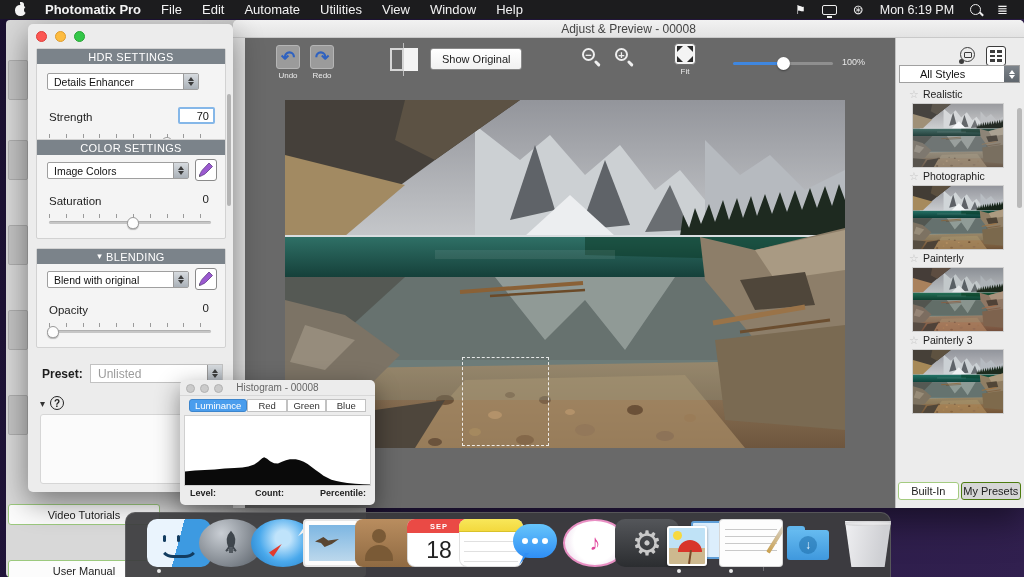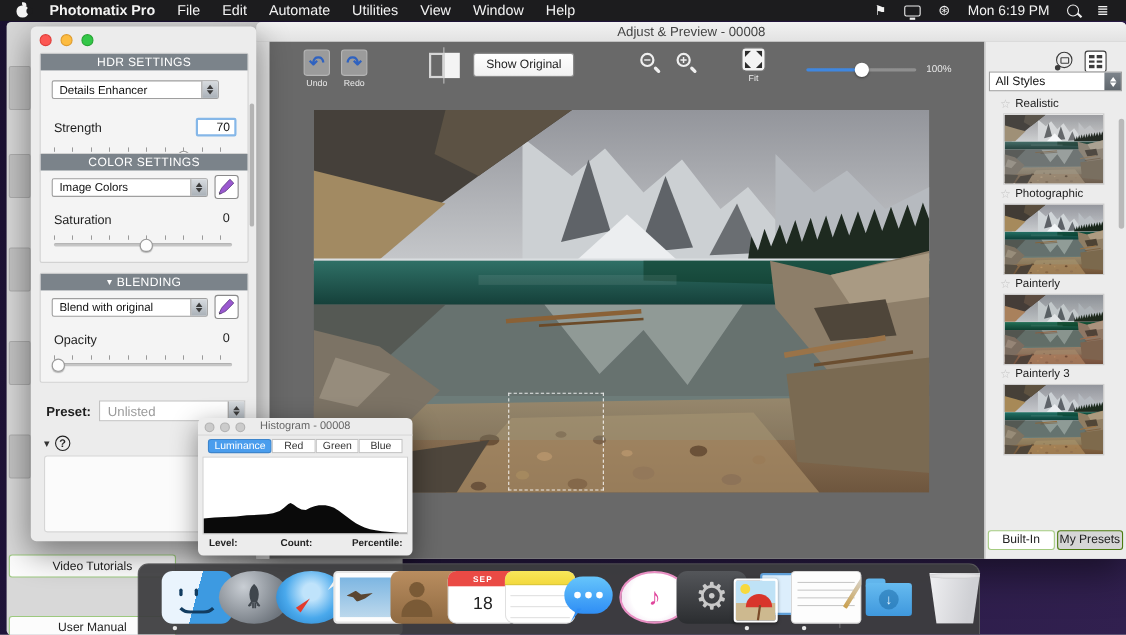--- a/index.html
+++ b/index.html
@@ -81,21 +81,21 @@
   .stylespanel { width:129px; background:#ececec; border-left:1px solid #c2c2c2; position:relative; }
   .sp-icon { position:absolute; top:8px; width:20px; height:20px; }
   .loupefilm { left:62px; }
   .loupefilm .circ { position:absolute; left:2px; top:1px; width:15px; height:15px; border:1.5px solid #3c3c3c; border-radius:50%; }
   .loupefilm .film { position:absolute; left:6px; top:6px; width:8px; height:6px; border:1.2px solid #3c3c3c; border-radius:1px; }
   .loupefilm .dot { position:absolute; left:1px; top:13px; width:5px; height:5px; background:#3c3c3c; border-radius:50%; }
   .gridlist { left:90px; border:1.5px solid #3c3c3c; border-radius:3px; background:#fdfdfd; }
   .gridlist .b { position:absolute; background:#3c3c3c; width:5px; height:2.5px; }
   .sp-select { position:absolute; left:3px; top:27px; right:4px; height:18px; background:#fff; border:1px solid #a0a0a0;
     font-size:11px; display:flex; align-items:center; }
-  .sp-select .val { flex:1; padding-left:5px; color:#111; }
+  .sp-select .val { flex:1; padding-left:20px; color:#111; }
   .stepper { width:15px; height:100%; display:flex; flex-direction:column; align-items:center; justify-content:center; gap:1px; }
   .stepper.dark { background:linear-gradient(#7d848b,#5f666d); }
   .stepper.lite { background:linear-gradient(#d7dbdf,#aab1b8); border-left:1px solid #9a9a9a; }
   .arr-up { width:0; height:0; border-left:3px solid transparent; border-right:3px solid transparent; border-bottom:4px solid #fff; }
   .arr-dn { width:0; height:0; border-left:3px solid transparent; border-right:3px solid transparent; border-top:4px solid #fff; }
   .stepper.lite .arr-up { border-bottom-color:#3c3c3c; }
   .stepper.lite .arr-dn { border-top-color:#3c3c3c; }
   .sp-list { position:absolute; top:48px; left:0; right:0; bottom:27px; overflow:hidden; }
   .sp-caption { height:16px; display:flex; align-items:center; padding-left:13px; font-size:10.5px; color:#222; gap:4px; }
   .sp-caption .star { color:#c6c6c6; font-size:11px; }
@@ -183,21 +183,21 @@
   .ic-mail { border-radius:4px; background:#fdfdfd; border:2px solid #e6e6e6; padding:4px; }
   .ic-mail .inner { width:100%; height:100%; background:linear-gradient(#7db6e2,#bcd8ec); position:relative; overflow:hidden; }
   .ic-mail .bird { position:absolute; left:6px; top:12px; width:24px; height:10px; background:#5a4632;
     clip-path:polygon(0 45%,35% 0,55% 35%,100% 20%,70% 70%,40% 100%,25% 60%); }
   .ic-contacts { border-radius:8px; background:linear-gradient(#b98d5f,#8f6a42); position:relative; overflow:hidden; }
   .ic-contacts .head { position:absolute; left:17px; top:10px; width:14px; height:14px; border-radius:50%; background:#7a5a36; }
   .ic-contacts .body { position:absolute; left:10px; top:26px; width:28px; height:16px; border-radius:14px 14px 0 0; background:#7a5a36; }
   .ic-contacts .tab { position:absolute; right:0px; width:4px; height:6px; background:#d9c9a8; }
   .ic-cal { border-radius:8px; background:#fff; overflow:hidden; box-shadow:inset 0 0 0 1px rgba(0,0,0,.15); }
   .ic-cal .mo { height:14px; background:#ea4a45; color:#fff; font-size:7.5px; font-weight:bold; display:flex; align-items:center; justify-content:center; letter-spacing:1px; }
-  .ic-cal .day { height:34px; display:flex; align-items:center; justify-content:center; font-size:16px; color:#222; }
+  .ic-cal .day { height:34px; display:flex; align-items:center; justify-content:center; font-size:23px; color:#222; }
   .ic-notes { border-radius:8px; background:#fff; overflow:hidden; box-shadow:inset 0 0 0 1px rgba(0,0,0,.12); }
   .ic-notes .top { height:13px; background:linear-gradient(#f8e75a,#f3d93e); border-bottom:1px solid #d9c22a; }
   .ic-notes .line { height:1px; background:#e0e0e0; margin:9px 5px 0 5px; }
   .ic-msg { position:relative; }
   .ic-msg .bubble { position:absolute; left:2px; top:5px; width:44px; height:34px; background:linear-gradient(#66c5fb,#2f8ef5); border-radius:17px; }
   .ic-msg .tail { position:absolute; left:8px; top:34px; width:10px; height:12px; background:#2f8ef5; clip-path:polygon(0 100%,100% 0,60% 0); }
   .ic-msg .dots { position:absolute; left:2px; top:5px; width:44px; height:34px; display:flex; align-items:center; justify-content:center; gap:4px; }
   .ic-msg .d { width:6px; height:6px; border-radius:50%; background:#fff; }
   .ic-itunes { border-radius:50%; background:radial-gradient(circle at 50% 45%,#ffffff 55%,#f6eef6 70%,#efd9ef); border:2px solid #e88fc3;
     display:flex; align-items:center; justify-content:center; font-size:22px; font-weight:bold; color:#e0459c; }

